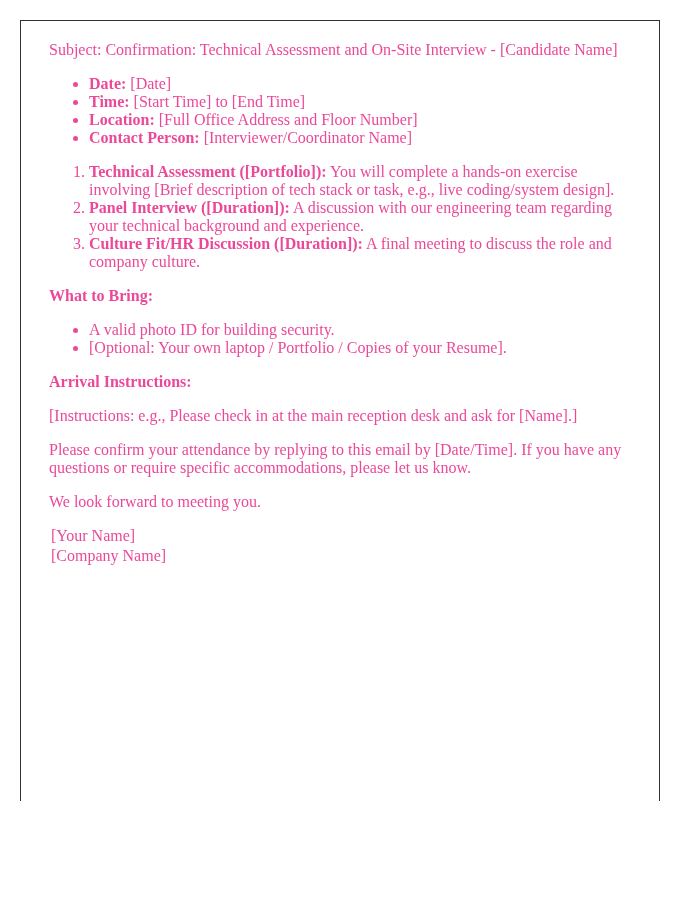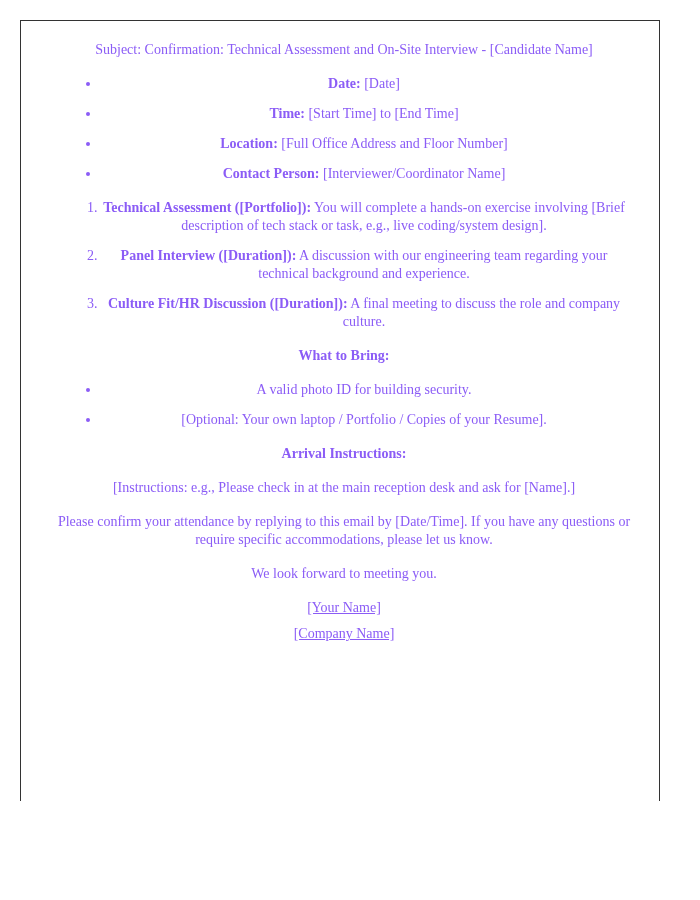--- a/index.html
+++ b/index.html
@@ -4,28 +4,28 @@
   <style>
     html, body { margin: 0; padding: 0; background: #ffffff; }
     body { width: 700px; height: 900px; position: relative; overflow: hidden; }
     .frame {
       position: absolute; left: 20px; top: 20px; width: 640px; height: 781px;
       border-left: 1px solid #333; border-right: 1px solid #333; border-top: 1px solid #333;
       box-sizing: border-box;
     }
     .content {
       position: absolute; left: 49px; top: 41px; width: 590px;
-      font-family: "Liberation Serif", serif; font-size: 14px; line-height: 18px; color: #8b5cf6; text-align: center;
+      font-family: "Liberation Serif", serif; font-size: 16px; line-height: 18px; color: #ec4899;
     }
     p { margin: 0 0 16px 0; }
     .h { font-weight: bold; }
     ul, ol { margin: 0 0 16px 0; padding-left: 40px; }
-    li { margin: 12px; }
+    li { margin: 0; }
     b { font-weight: bold; }
-    .sig p { margin: 8px; text-decoration: underline; }
+    .sig p { margin: 2px; }
   </style>
 </head>
 <body>
 
 <div class="frame"></div>
 
 <div class="content">
   <p>Subject: Confirmation: Technical Assessment and On-Site Interview - [Candidate Name]</p>
 
   <ul>

